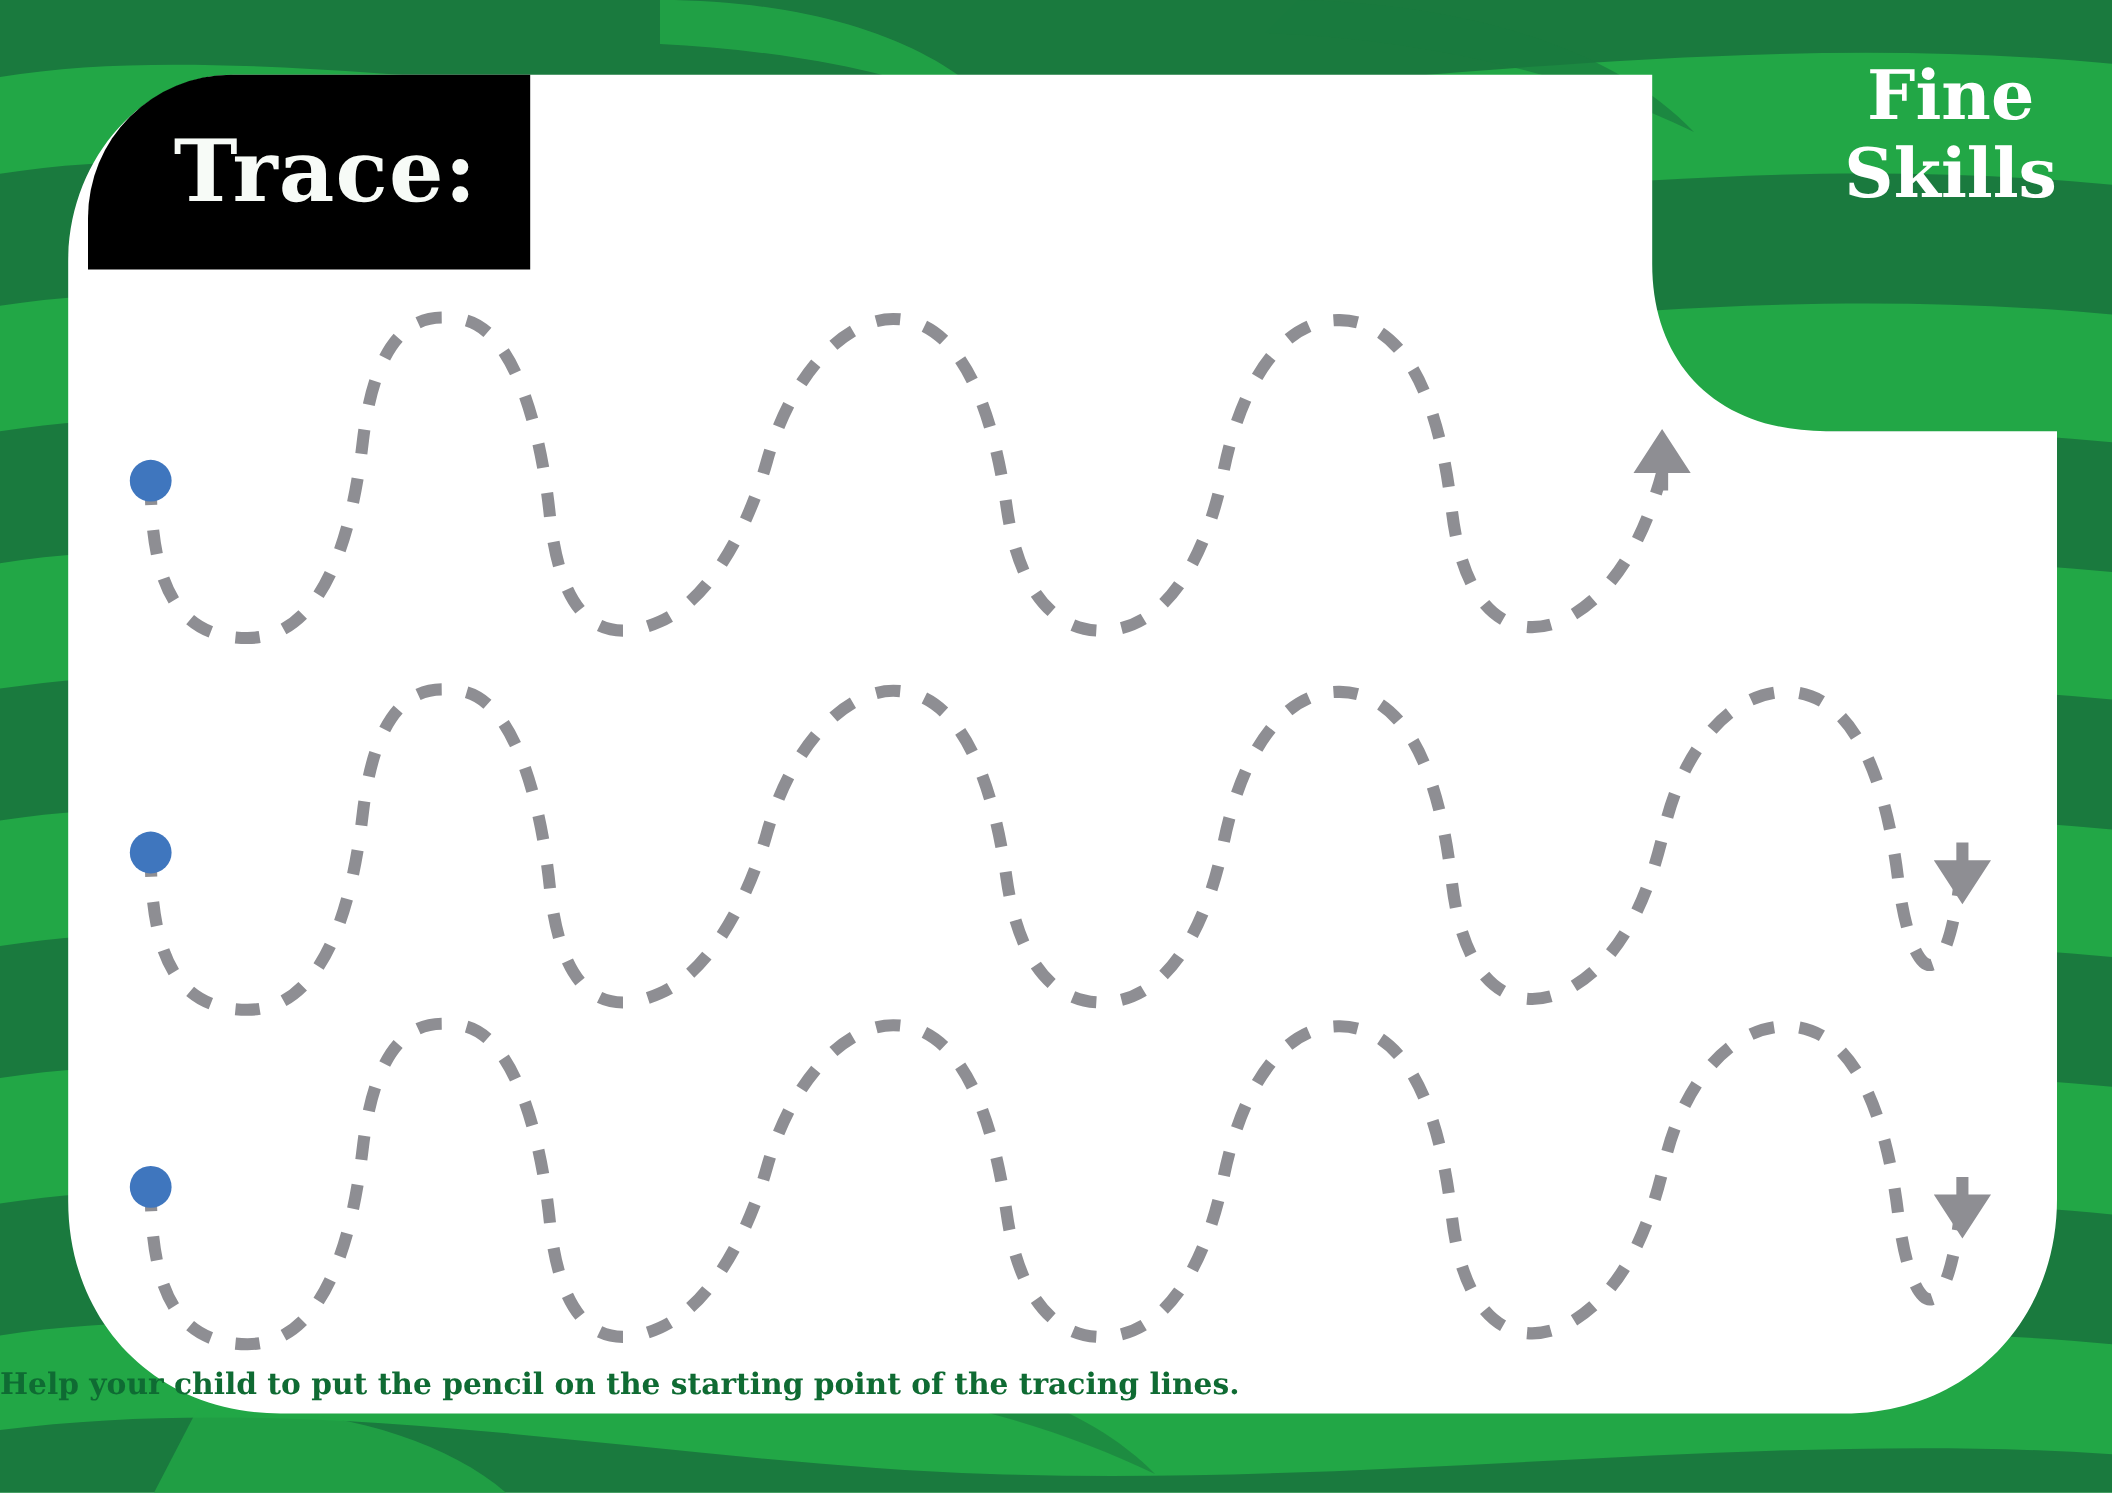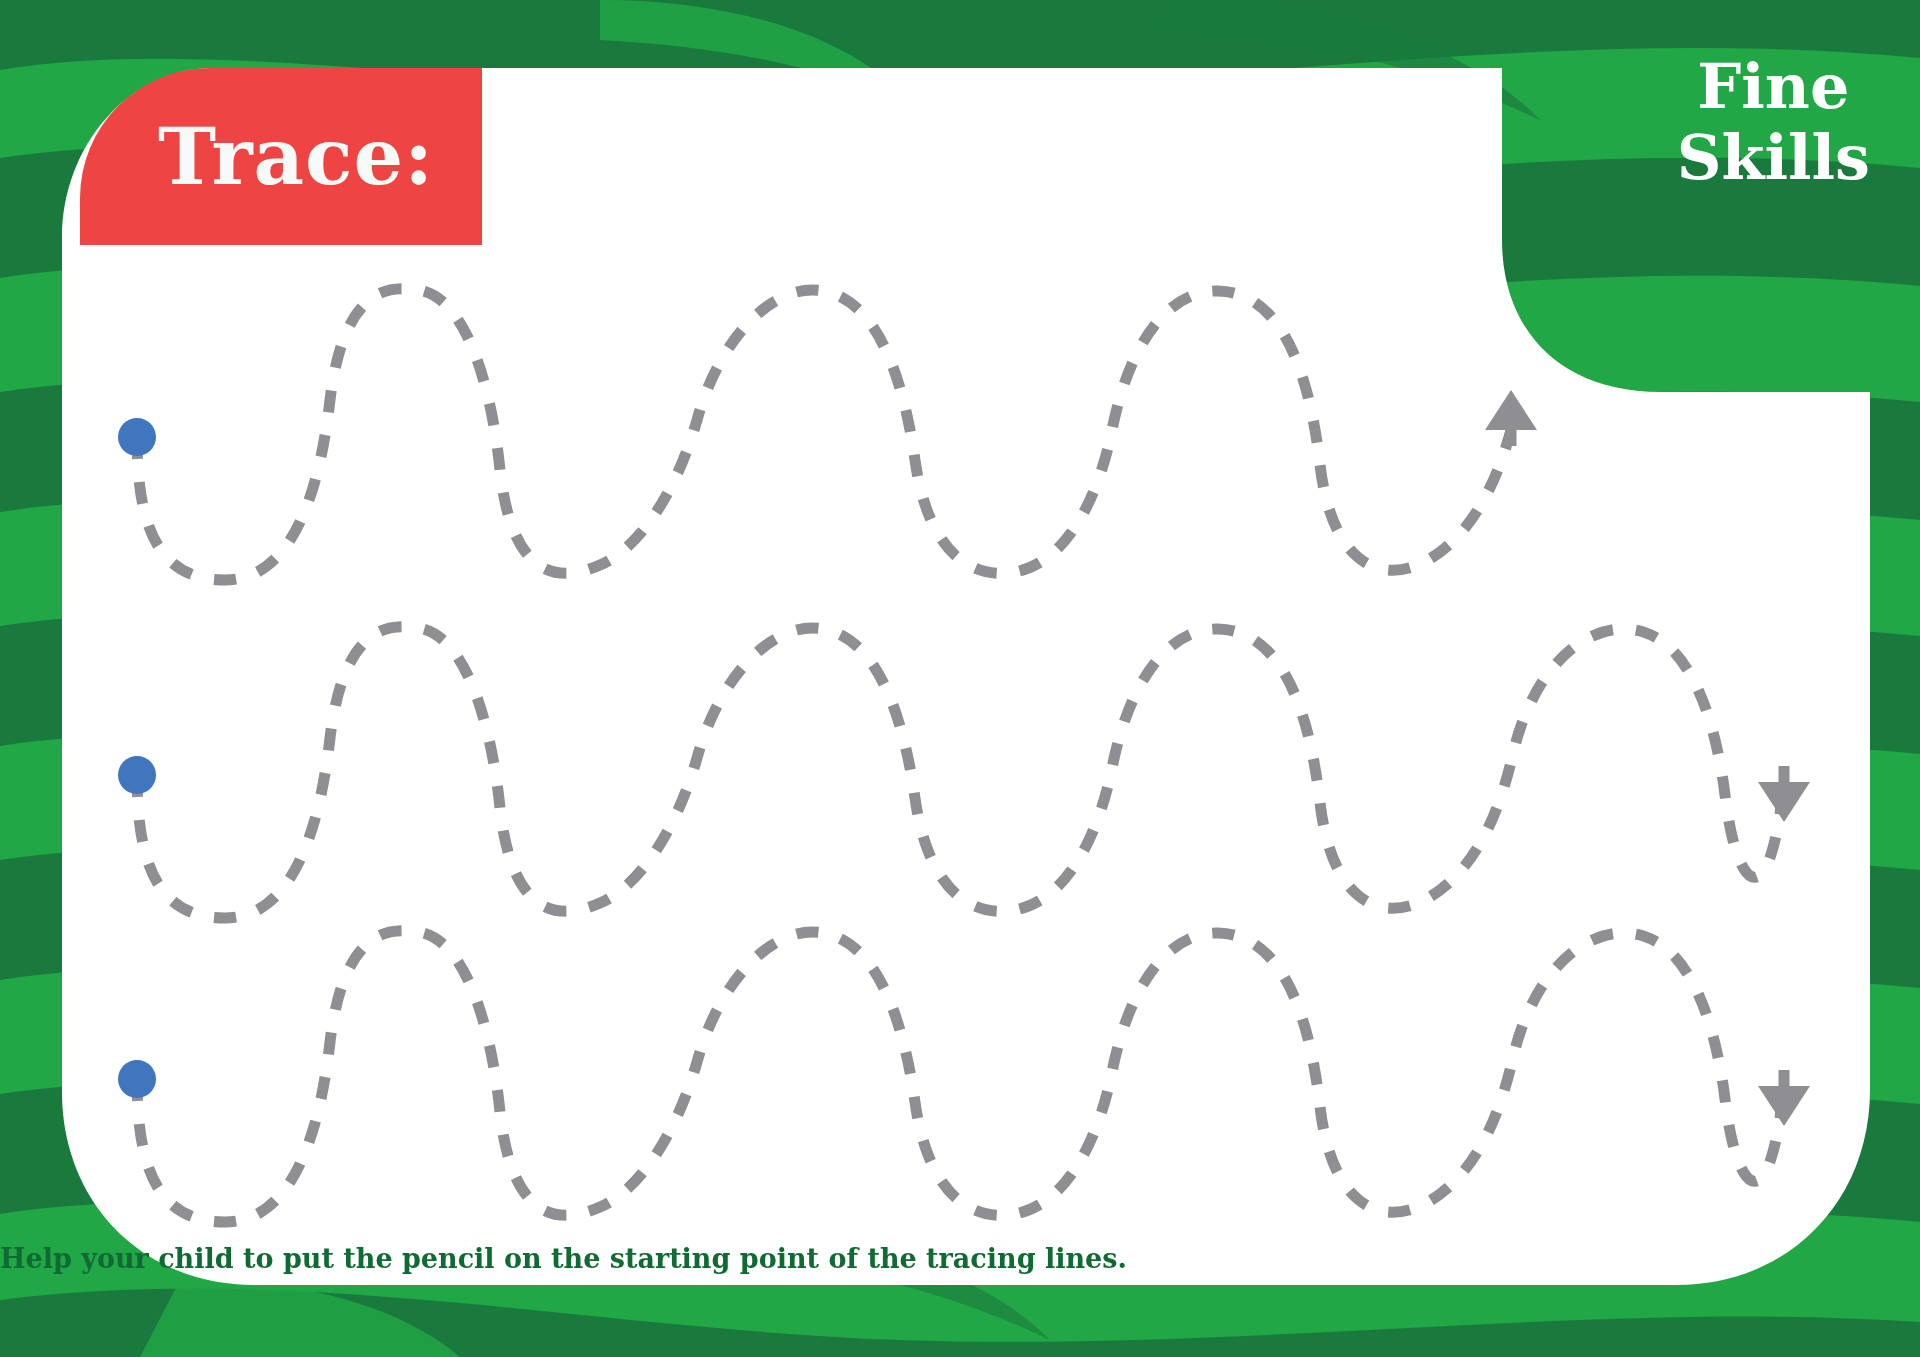--- a/index.html
+++ b/index.html
@@ -24,21 +24,21 @@
   #card-svg { z-index: 2; }
   #lines-svg { z-index: 3; }
 
   
   #trace-badge {
     position: absolute;
     left: 80px;
     top: 68px;
     width: 402px;
     height: 177px;
-    background: #ef4444;
+    background: #000000;
     border-top-left-radius: 130px;
     z-index: 4;
     display: flex;
     align-items: center;
     justify-content: center;
     box-sizing: border-box;
     padding-left: 30px;
   }
   #trace-badge-label {
     color: #f7fbf7;

